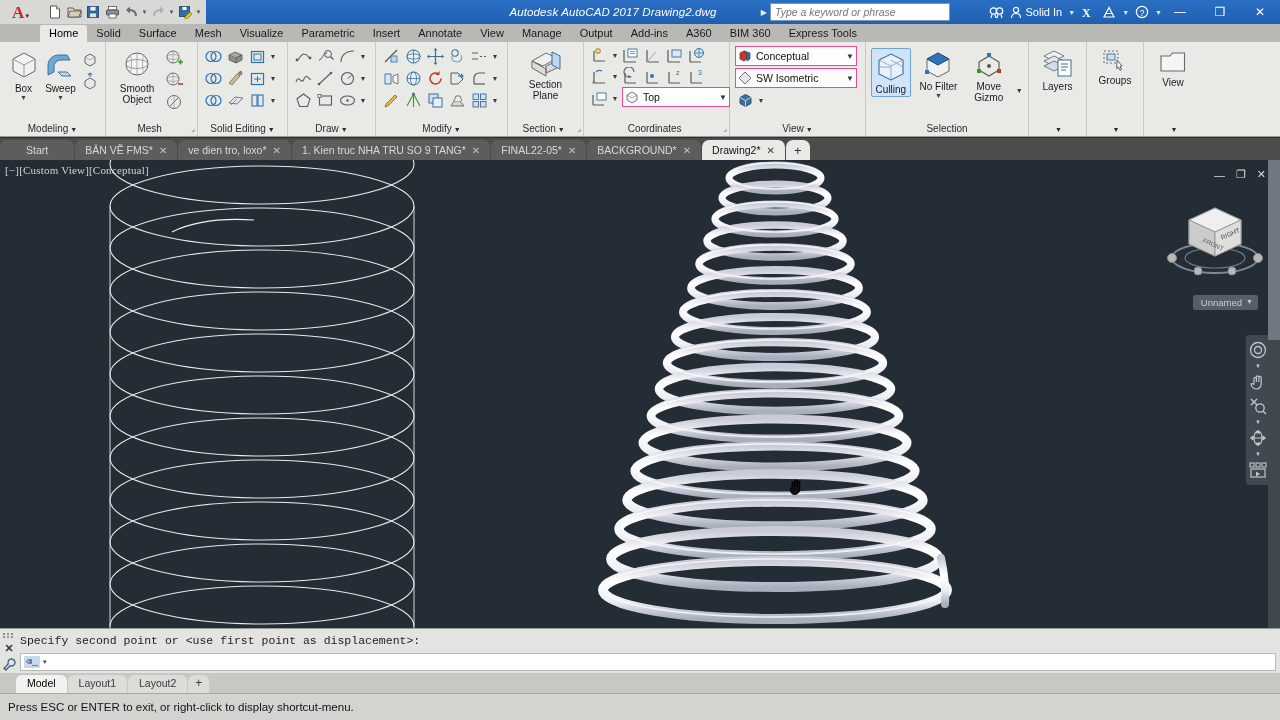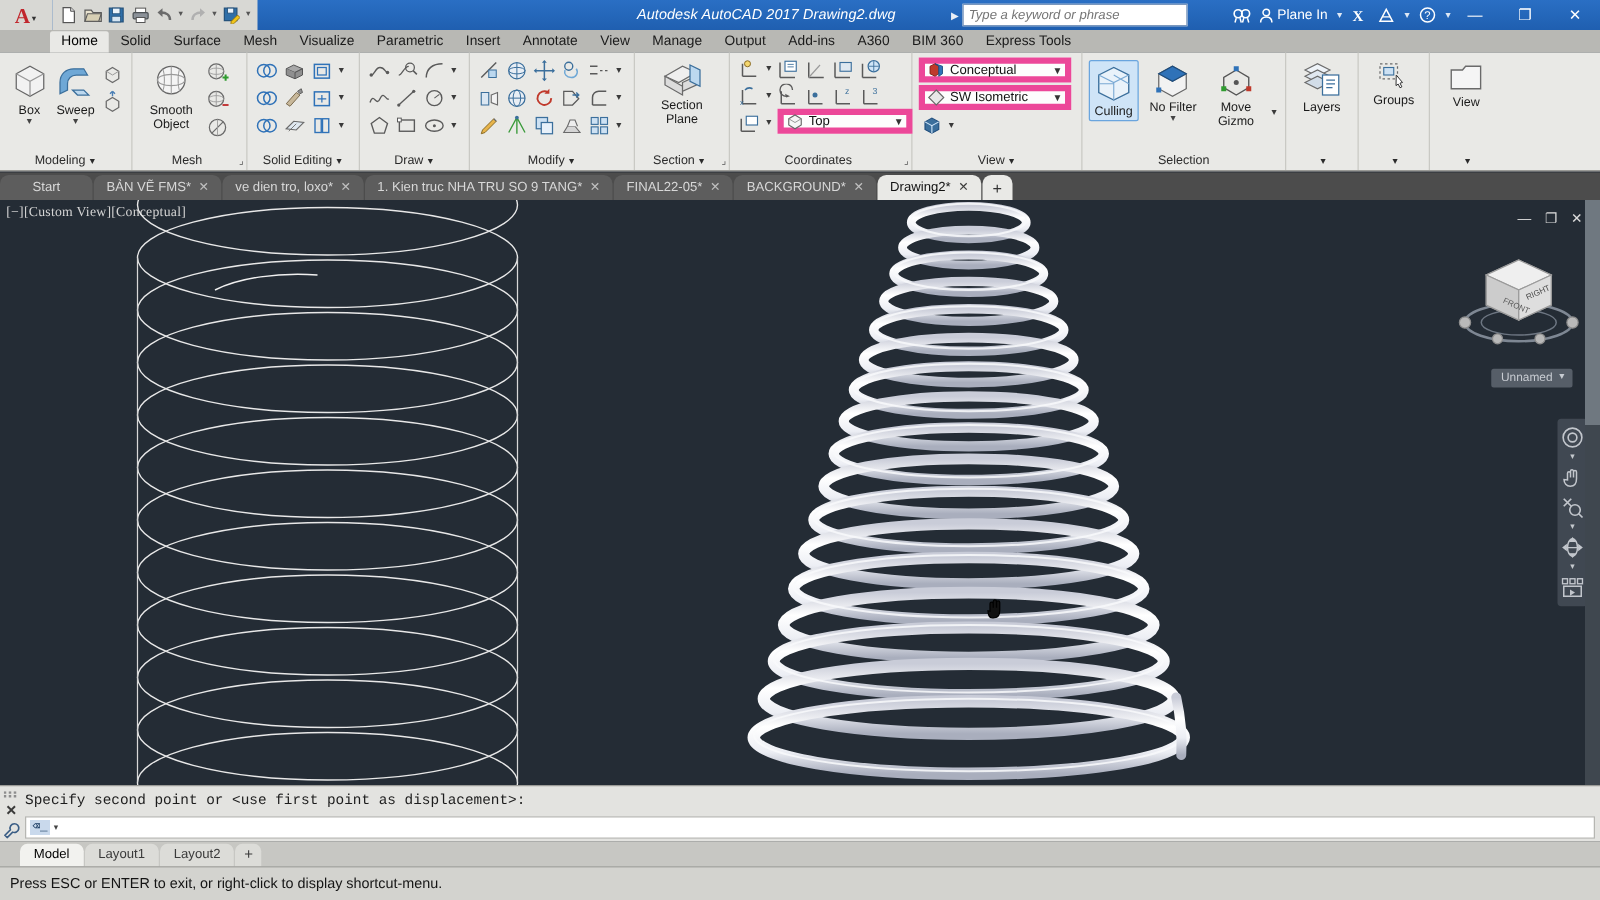--- a/index.html
+++ b/index.html
@@ -108,21 +108,21 @@
   .smallrow { display: flex; align-items: center; gap: 1px; }
   .sbtn {
     width: 21px; height: 21px; display: flex; align-items: center;
     justify-content: center;
   }
   .sbtn svg, .bigbtn svg { display: block; }
   .mini-caret { font-size: 7px; color: #3a3a3a; width: 8px; text-align: center; }
 
   .drop {
     display: flex; align-items: center; height: 20px; width: 108px;
-    background: #fdfdfd; border: 5px solid #ec4899; margin-bottom: 2px;
+    background: #fdfdfd; border: 1px solid #ec4899; margin-bottom: 2px;
     padding: 0 2px; font-size: 10.5px; color: #111; gap: 4px;
   }
   .drop .txt { flex: 1; white-space: nowrap; overflow: hidden; }
   .drop .dc { font-size: 8px; color: #333; }
   .drop.w120 { width: 122px; }
 
   
   .filetabs {
     position: absolute; top: 138px; left: 0; width: 1280px; height: 22px;
     background: #4c4c4c; display: flex; align-items: flex-end; gap: 0px;
@@ -289,21 +289,21 @@
             <circle cx="4.5" cy="5" r="3.2" fill="none" stroke="#fff" stroke-width="1.3"></circle>
             <circle cx="10.5" cy="5" r="3.2" fill="none" stroke="#fff" stroke-width="1.3"></circle>
             <path d="M3 8.5l-1 3.5M6 8.5l1 3.5M9 8.5l-1 3.5M12 8.5l1 3.5" stroke="#fff" stroke-width="1.2"></path>
           </svg>
       </span>
       <span class="it">
         <svg width="12" height="13" viewBox="0 0 12 13">
             <circle cx="6" cy="4" r="2.6" fill="none" stroke="#fff" stroke-width="1.2"></circle>
             <path d="M1.5 12c0-3 2-4.5 4.5-4.5S10.5 9 10.5 12" fill="none" stroke="#fff" stroke-width="1.2"></path>
           </svg>
-        <span>Plane In</span>
+        <span>Solid In</span>
       </span>
       <span class="tb-caret">▼</span>
       <span class="it">
         <svg width="15" height="13" viewBox="0 0 15 13">
             <text x="1" y="11" font-size="12" font-family="Liberation Serif, serif" font-weight="bold" fill="#fff">X</text>
           </svg>
       </span>
       <span class="it">
         <svg width="14" height="13" viewBox="0 0 14 13">
             <path d="M7 1.5L12 11H2z" fill="none" stroke="#fff" stroke-width="1.2"></path>

